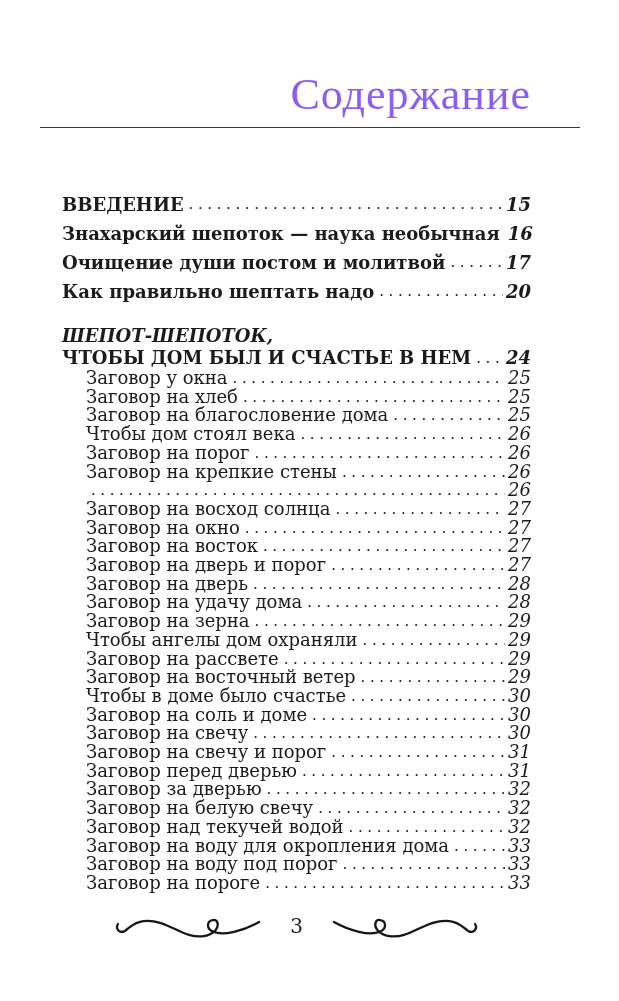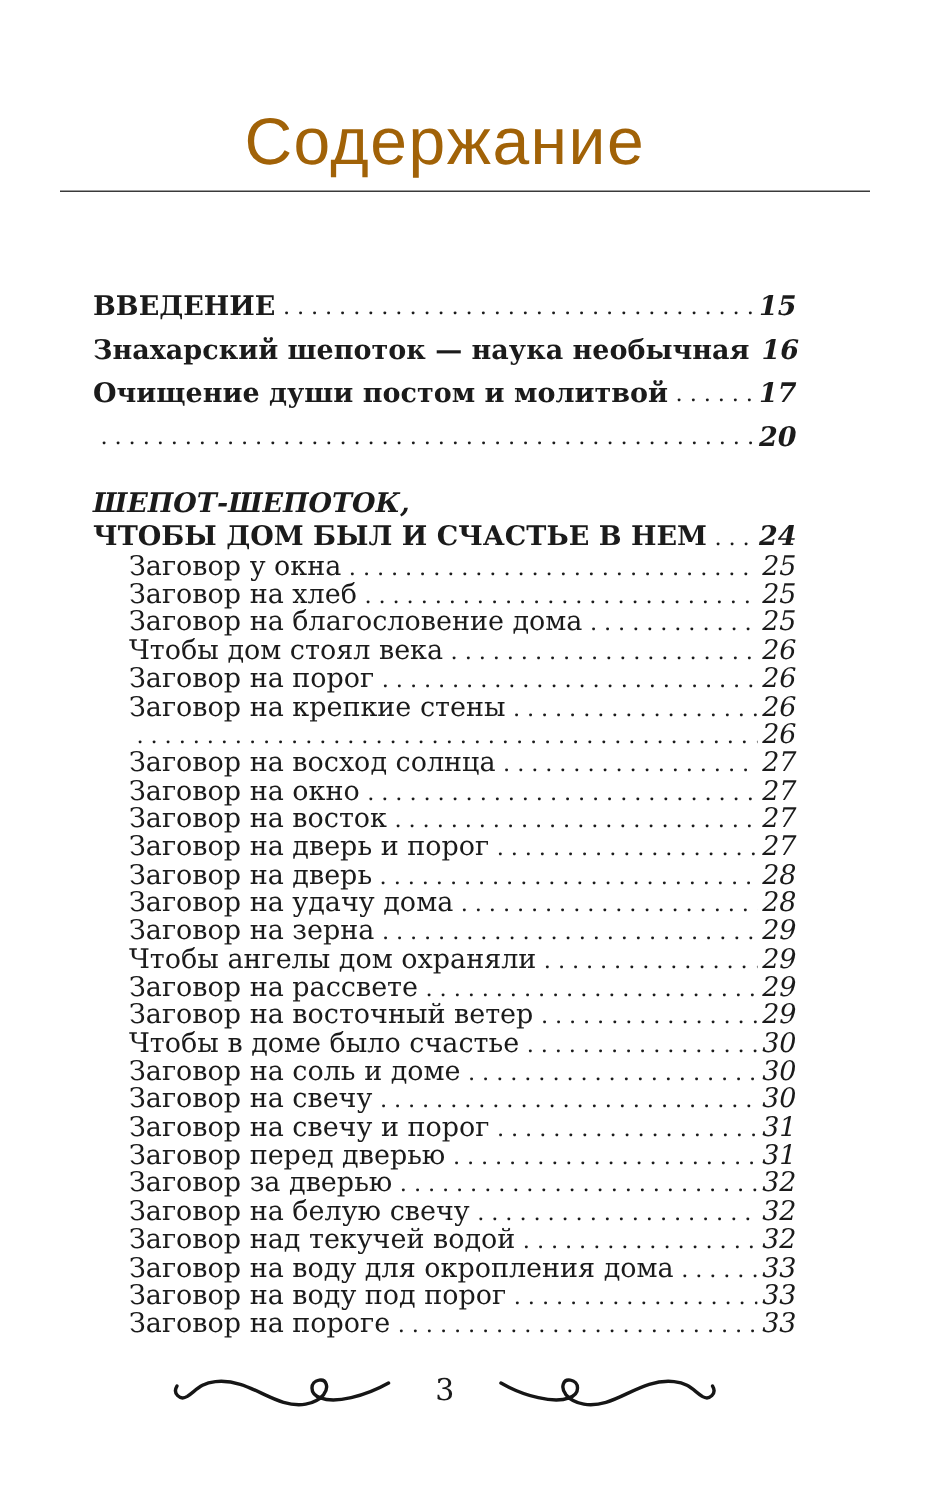--- a/index.html
+++ b/index.html
@@ -11,27 +11,27 @@
   }
   .book-page{
     box-sizing:border-box;
     width:619px;height:1001px;
     padding:0 88px 0 62px;
     position:relative;
   }
   
   h1.title{
     margin:70px 0 0 0;
-    text-align:center;
-    font-family:Liberation Sans, sans-serif;
+    text-align:right;
+    font-family:Liberation Serif, serif;
     font-weight:400;
     font-size:44px;
     line-height:50px;
     letter-spacing:1px;
-    color:#a16207;
+    color:#8b5cf6;
   }
   .title-rule{
     height:1px;
     background:#3a3a3a;
     margin:7px -49px 0 -22px; 
   }
   
   .toc{margin-top:67px;}
   .row{
     display:flex;
@@ -108,20 +108,21 @@
     <span class="label">Знахарский шепоток — наука необычная</span>
     <span class="dots"></span>
     <span class="pg">16</span>
   </div>
       <div class="row chapter">
     <span class="label">Очищение души постом и молитвой</span>
     <span class="dots"></span>
     <span class="pg">17</span>
   </div>
       <div class="row chapter">
+    <span class="label">Как правильно шептать надо</span>
     <span class="dots"></span>
     <span class="pg">20</span>
   </div>
       <div class="row part part-first">
     <span class="label">ШЕПОТ-ШЕПОТОК,</span>
 
   </div>
       <div class="row part">
     <span class="label">ЧТОБЫ ДОМ БЫЛ И СЧАСТЬЕ В НЕМ</span>
     <span class="dots"></span>

